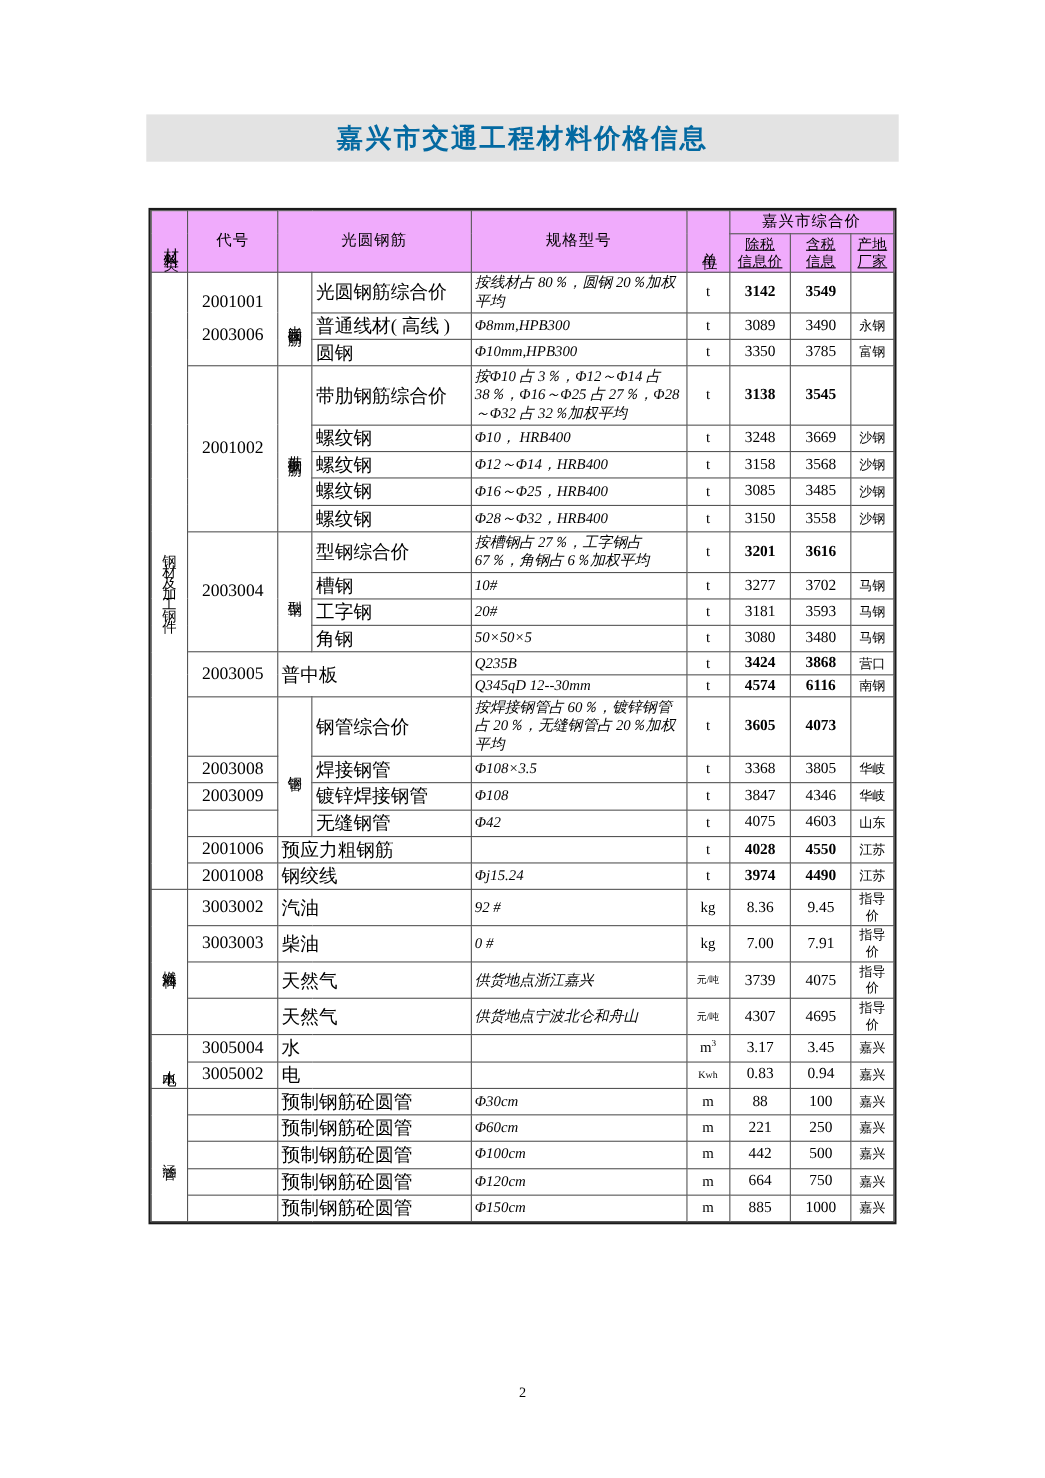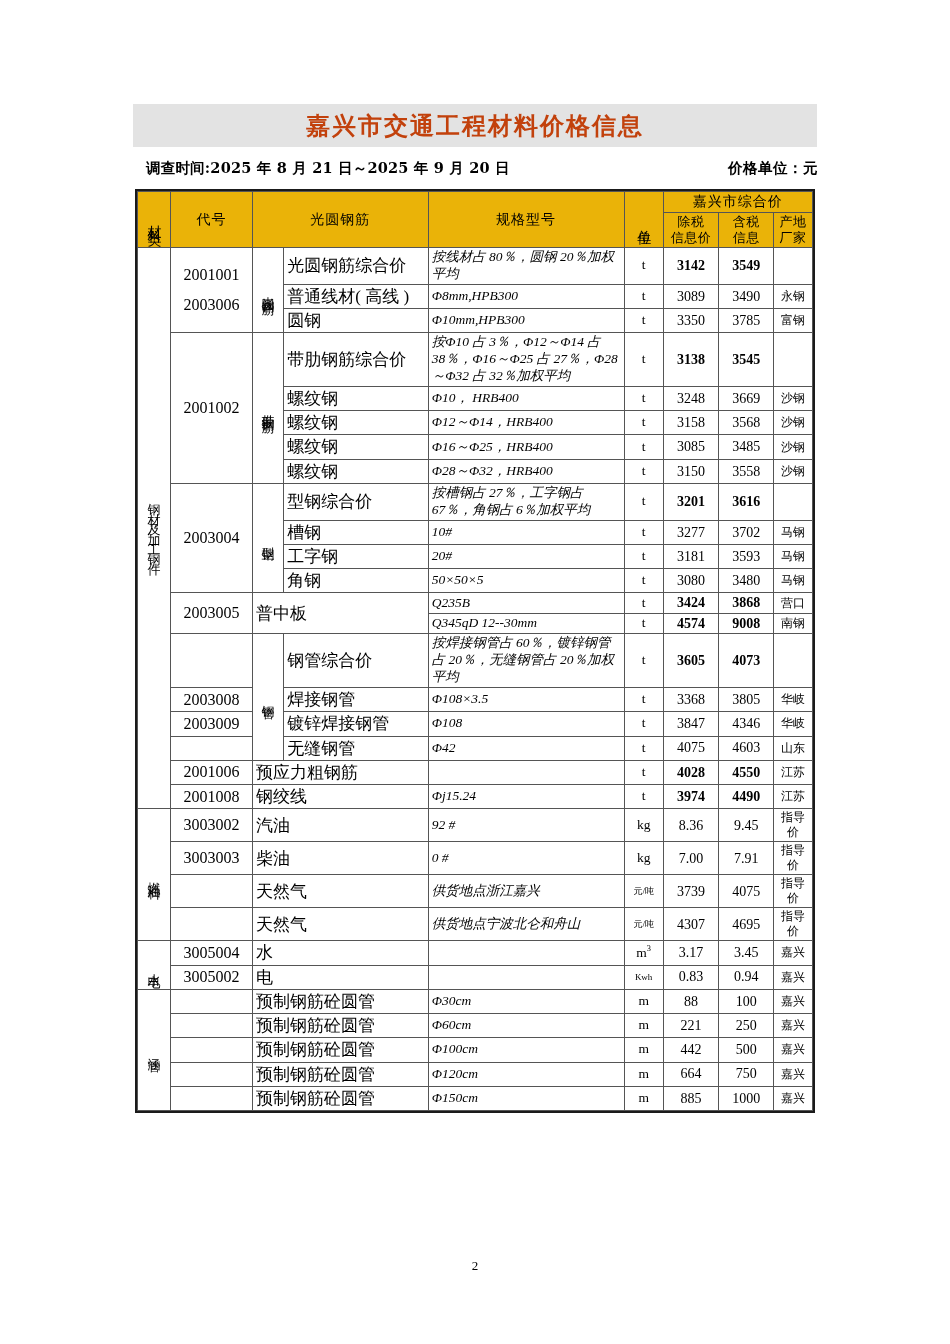--- a/index.html
+++ b/index.html
@@ -16,21 +16,21 @@
 
   
   .title-band {
     position:absolute; left:133px; top:104px; width:684px; height:43px;
     background:#e3e3e3;
     display:flex; align-items:center; justify-content:center;
   }
   .title-band .title-text {
     font-family:"DejaVu Serif", serif;
     font-size:24px; font-weight:700; letter-spacing:2px;
-    color:#c2410c;
+    color:#0369a1;
   }
 
   
   .meta-row {
     position:absolute; left:146px; top:159px; width:672px;
     display:flex; justify-content:space-between; align-items:baseline;
     font-size:14.5px; font-weight:700;
     font-family:"DejaVu Serif", serif;
   }
   .meta-row .meta-left { letter-spacing:0.2px; }
@@ -47,27 +47,27 @@
     font-size:13px;
   }
   table.pt td, table.pt th {
     border:1px solid #555;
     padding:1px 3px;
     vertical-align:middle;
     font-weight:400;
     line-height:1.25;
   }
   thead th {
-    background:#eab308;
+    background:#f0abfc;
     font-weight:700;
     text-align:center;
     font-size:14px;
     letter-spacing:1px;
   }
-  thead th.hd-sub { font-size:13px; letter-spacing:0.5px; }
+  thead th.hd-sub { font-size:13px; letter-spacing:0.5px;text-decoration:underline; }
   thead th.hd-vert {
     padding:2px 0;
   }
   .vtext {
     writing-mode: vertical-rl;
     text-orientation: upright;
     margin:0 auto;
     letter-spacing:2px;
     line-height:1;
   }
@@ -108,24 +108,20 @@
 </style>
 </head>
 <body>
 
 <div class="page">
 
   <div class="title-band">
     <span class="title-text">嘉兴市交通工程材料价格信息</span>
   </div>
 
-  <div class="meta-row">
-    <span class="meta-left">调查时间:2025 年 8 月 21 日～2025 年 9 月 20 日</span>
-    <span class="meta-right">价格单位：元</span>
-  </div>
 
   <div class="tbl-wrap">
   <table class="pt">
     <colgroup>
       <col class="c-cat">
           <col class="c-code">
           <col class="c-grp">
           <col class="c-name">
       <col class="c-spec">
           <col class="c-unit">
@@ -288,21 +284,21 @@
         <td class="spec">Q235B</td>
         <td class="unit">t</td>
         <td class="num b">3424</td>
         <td class="num b">3868</td>
         <td class="org">营口</td>
       </tr>
       <tr>
         <td class="spec">Q345qD 12--30mm</td>
         <td class="unit">t</td>
         <td class="num b">4574</td>
-        <td class="num b">9008</td>
+        <td class="num b">6116</td>
         <td class="org">南钢</td>
       </tr>
 
       <tr>
         <td class="code"></td>
         <td class="grp" rowspan="4">
           <div class="vtext">钢管</div>
         </td>
         <td class="name">钢管综合价</td>
         <td class="spec">按焊接钢管占 60％，镀锌钢管占 20％，无缝钢管占 20％加权平均</td>

